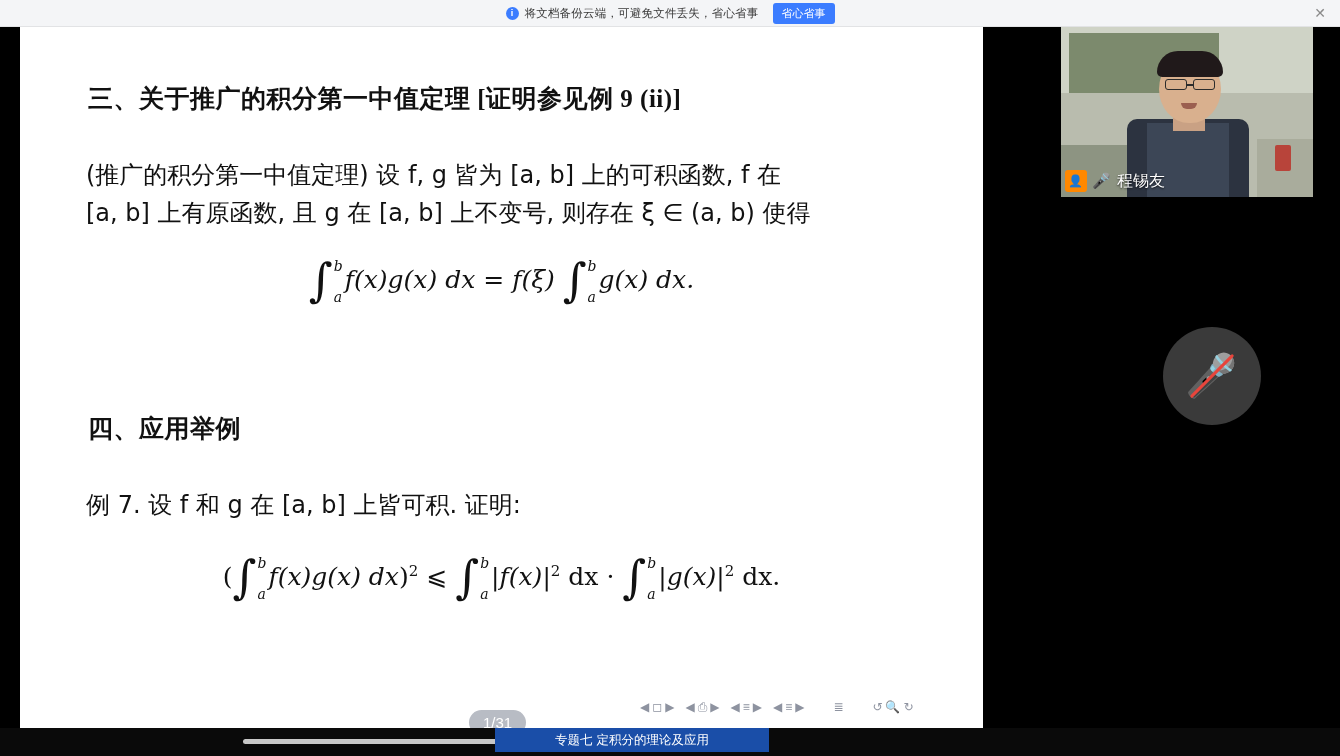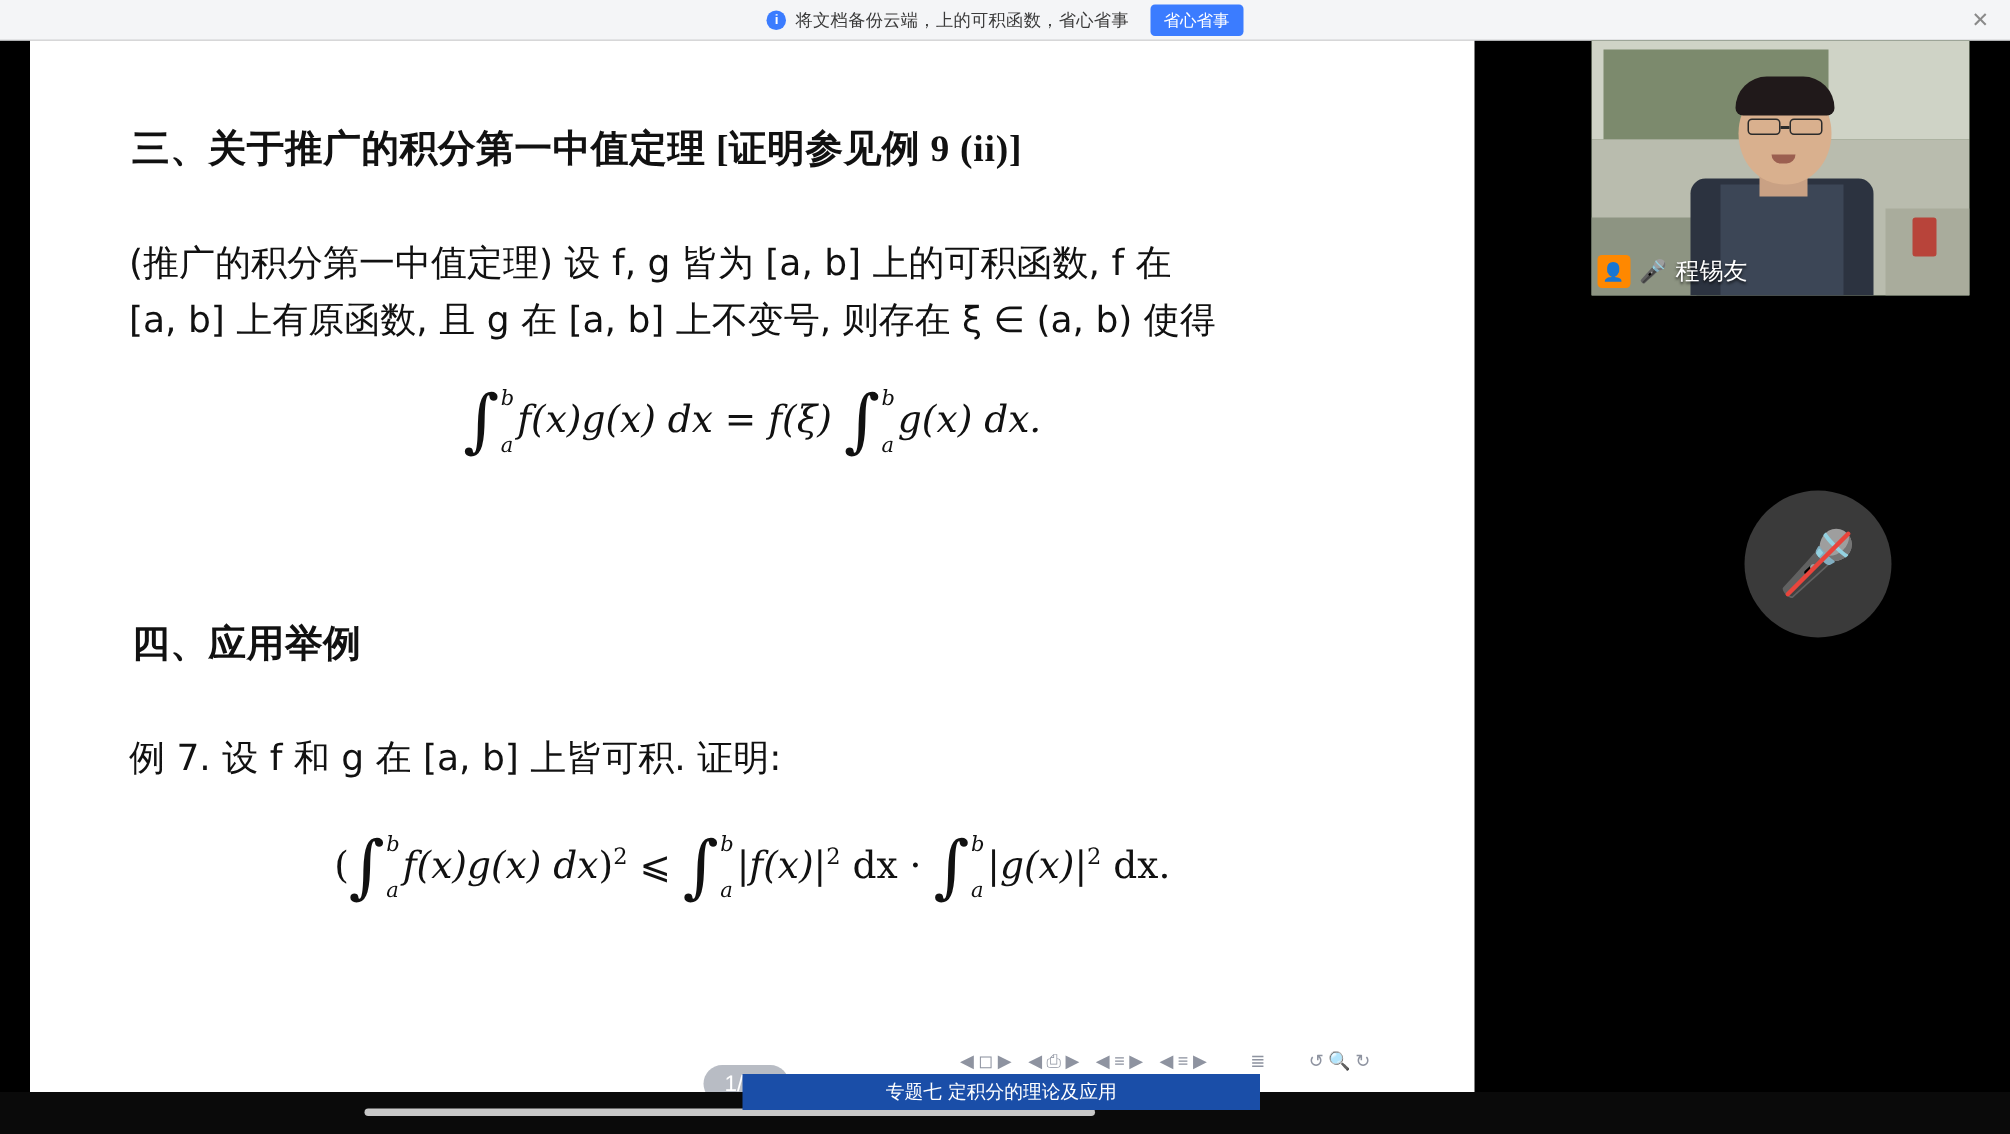--- a/index.html
+++ b/index.html
@@ -94,21 +94,21 @@
   
   #taskbar{
     position:absolute;left:0;bottom:0;width:1340px;height:28px;
     background:#0a0a0a;
   }
   #tb-scroll{
     position:absolute;left:243px;bottom:12px;width:487px;height:5px;
     background:#c8c8c8;border-radius:3px;
   }
   #tb-title{
-    position:absolute;left:495px;bottom:16px;width:345px;height:24px;
+    position:absolute;left:495px;bottom:4px;width:274px;height:24px;
     background:#1a4ea8;color:#fff;font-size:12.5px;
     display:flex;align-items:center;justify-content:center;
     font-family:"DejaVu Sans","Liberation Sans",sans-serif;
   }
 
   
   #video-tile{
     position:absolute;right:27px;top:27px;width:252px;height:170px;
     background:#6d7f63;overflow:hidden;
   }
@@ -158,21 +158,21 @@
     background:#e8453c;transform:translate(-50%,-50%) rotate(-45deg);
     border-radius:2px;
   }
 </style>
 </head>
 <body>
 
 <div id="notify-bar">
   <div id="notify-inner">
     <span class="info-icon">i</span>
-    <span id="notify-text">将文档备份云端，上的可积函数，省心省事</span>
+    <span id="notify-text">将文档备份云端，可避免文件丢失，省心省事</span>
     <button id="notify-btn">省心省事</button>
   </div>
   <span id="notify-close">✕</span>
 </div>
 
 <div id="slide">
   <div id="slide-inner">
 
     <div class="blk h-sec" style="left:68px;top:55px;width:860px;">三、关于推广的积分第一中值定理 [证明参见例 9 (ii)]</div>
 

